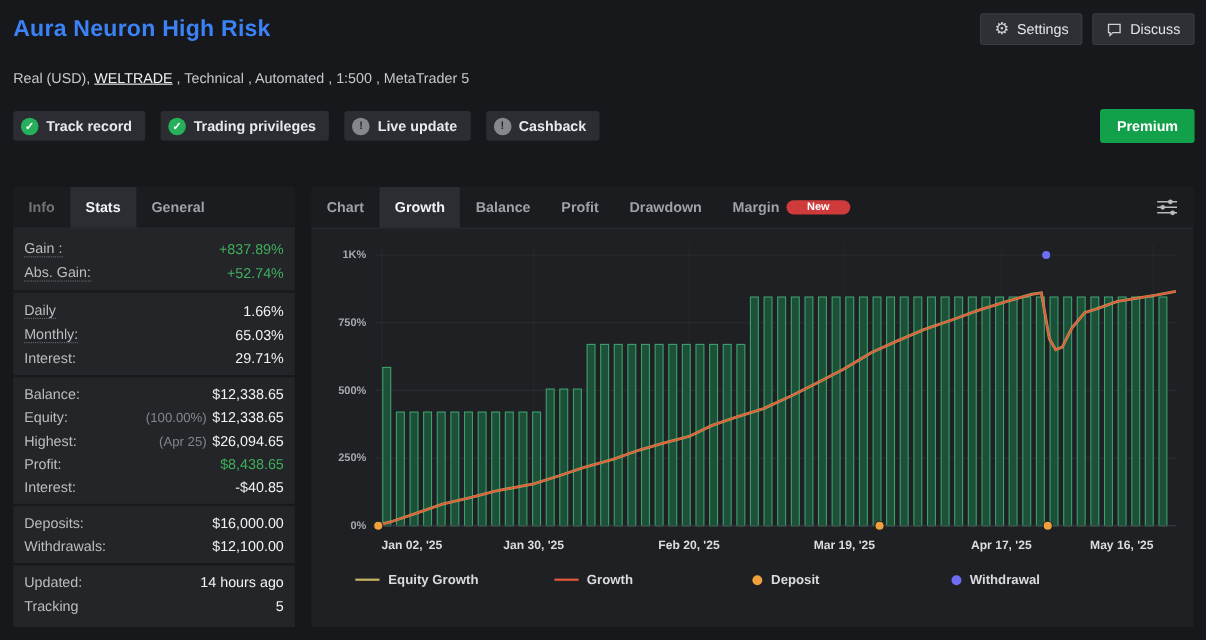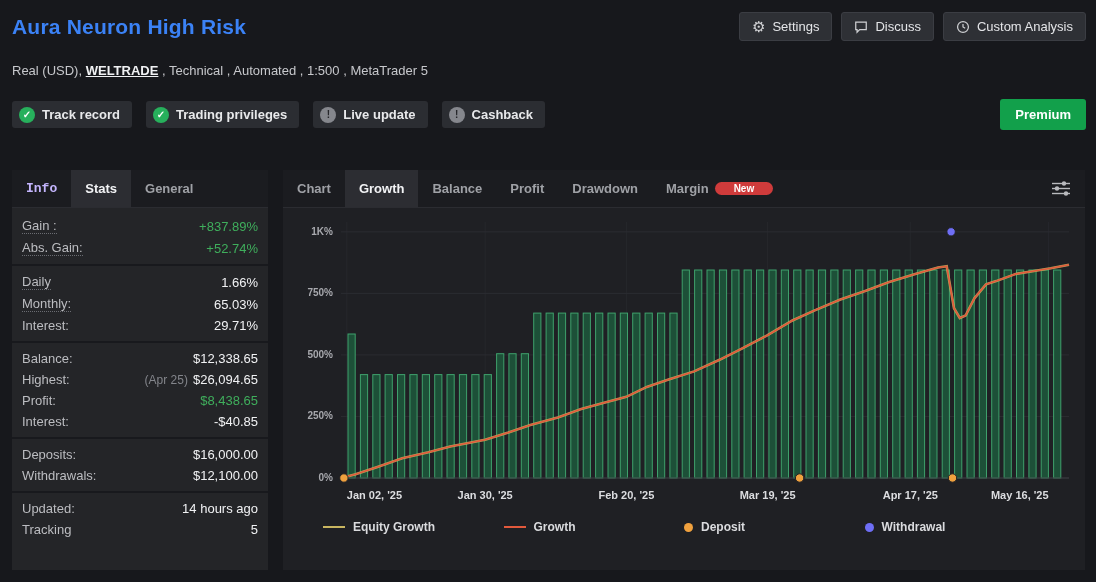--- a/index.html
+++ b/index.html
@@ -12,42 +12,42 @@
   
   .header { position:absolute; left:12px; top:12px; right:10px; display:flex; justify-content:space-between; align-items:center; }
   .page-title { margin:0; font-size:21px; font-weight:700; color:#3b82f6; letter-spacing:.2px; }
   .header-buttons { display:flex; gap:9px; }
   .hbtn { display:flex; align-items:center; gap:7px; background:#2e3035; color:#e4e5e8;
           border:1px solid #3b3d43; border-radius:3px; padding:6px 12px; font-size:13px;
           font-family:inherit; cursor:pointer; }
   .hicon { display:flex; align-items:center; }
   
   .subtitle { position:absolute; left:12px; top:63px; font-size:13px; color:#c7c8cc; }
-  .subtitle a { color:#f0f1f3; font-weight:bold; text-decoration:underline; cursor:pointer;margin-top:11px; }
+  .subtitle a { color:#f0f1f3; font-weight:normal; text-decoration:underline; cursor:pointer;margin-top:11px; }
   
   .badges-row { position:absolute; left:12px; top:99px; right:10px; display:flex; align-items:center; }
   .badges { display:flex; gap:14px; flex:1; }
   .badge { display:flex; align-items:center; gap:7px; background:#2b2d32; border-radius:3px;
            height:27px; padding:0 12px 0 7px; font-size:13px; font-weight:bold; color:#e8e9eb; cursor:pointer; }
   .badge .ic { width:16px; height:16px; border-radius:50%; display:flex; align-items:center;
                justify-content:center; font-size:10px; font-weight:bold; flex:0 0 16px; }
   .badge .ic.ok { background:#27b05c; color:#fff; }
   .badge .ic.warn { background:#85878d; color:#26272b; }
   .premium { margin-left:auto; background:#12a04b; color:#fff; font-weight:bold; font-size:13px;
              border:none; border-radius:3px; padding:8px 15px; cursor:pointer; font-family:inherit; }
   
   .panel { position:absolute; top:170px; }
   .left-panel  { left:12px;  width:256px; height:400px; background:#242528; }
   .right-panel { left:283px; width:802px; height:400px; background:#1f2024; }
   .tabbar { height:38px; background:#1b1c20; display:flex; align-items:stretch;
             border-bottom:1px solid #2b2c31; position:relative; }
   .tab { display:flex; align-items:center; padding:0 14px; font-size:13px; font-weight:bold;
          color:#9fa1a6; cursor:pointer; white-space:nowrap; }
   .tab.active { background:#2c2d32; color:#f2f3f5;justify-content:center; }
-  .tab.link { color:#c4b5fd;font-family:Liberation Mono, monospace; }
+  .tab.link { color:#737373; }
   .new-badge { background:#cf3b3b; color:#fff; font-size:10px; border-radius:8px;
                padding:1px 19px; margin-left:6px; font-weight:bold; }
   .filter-btn { position:absolute; right:14px; top:10px; cursor:pointer; background:none; border:none; padding:0; }
   
   .stats { padding:2px 0; }
   .stat-group { padding:5px 0; border-top:2px solid #18191d; }
   .stat-group:first-child { border-top:none; }
   .stat-row { display:flex; justify-content:space-between; align-items:center;
               padding:3px 10px; font-size:13px; min-height:16px;gap:42px; }
   .stat-label { color:#bcbdc1; }
@@ -76,29 +76,20 @@
         <span>Settings</span>
       </button>
       <button class="hbtn">
         <span class="hicon">
           <svg width="14" height="14" viewBox="0 0 16 16">
             <path d="M2 2.5h12v8.5H6.5L3.5 14v-3H2z" fill="none" stroke="#cfd0d3" stroke-width="1.4"></path>
           </svg>
         </span>
         <span>Discuss</span>
       </button>
-      <button class="hbtn">
-        <span class="hicon">
-          <svg width="14" height="14" viewBox="0 0 16 16">
-            <circle cx="8" cy="8" r="6.2" fill="none" stroke="#cfd0d3" stroke-width="1.4"></circle>
-            <path d="M8 4.5V8l2.5 1.5" fill="none" stroke="#cfd0d3" stroke-width="1.4"></path>
-          </svg>
-        </span>
-        <span>Custom Analysis</span>
-      </button>
     </div>
 </div>
 
 <div class="subtitle">
   <span>Real (USD), </span><a>WELTRADE</a><span> , Technical , Automated , 1:500 , MetaTrader 5</span>
 </div>
 
 <div class="badges-row">
   <div class="badges" id="badges">
       <div class="badge">
@@ -155,20 +146,24 @@
         </div>
         <div class="stat-row">
           <span class="stat-label">Interest:</span>
           <span class="stat-value">29.71%</span>
         </div>
       </div>
       <div class="stat-group">
         <div class="stat-row">
           <span class="stat-label">Balance:</span>
           <span class="stat-value">$12,338.65</span>
+        </div>
+        <div class="stat-row">
+          <span class="stat-label">Equity:</span>
+          <span class="stat-value"><span class="stat-prefix">(100.00%)</span>$12,338.65</span>
         </div>
         <div class="stat-row">
           <span class="stat-label">Highest:</span>
           <span class="stat-value"><span class="stat-prefix">(Apr 25)</span>$26,094.65</span>
         </div>
         <div class="stat-row">
           <span class="stat-label">Profit:</span>
           <span class="stat-value green">$8,438.65</span>
         </div>
         <div class="stat-row">

